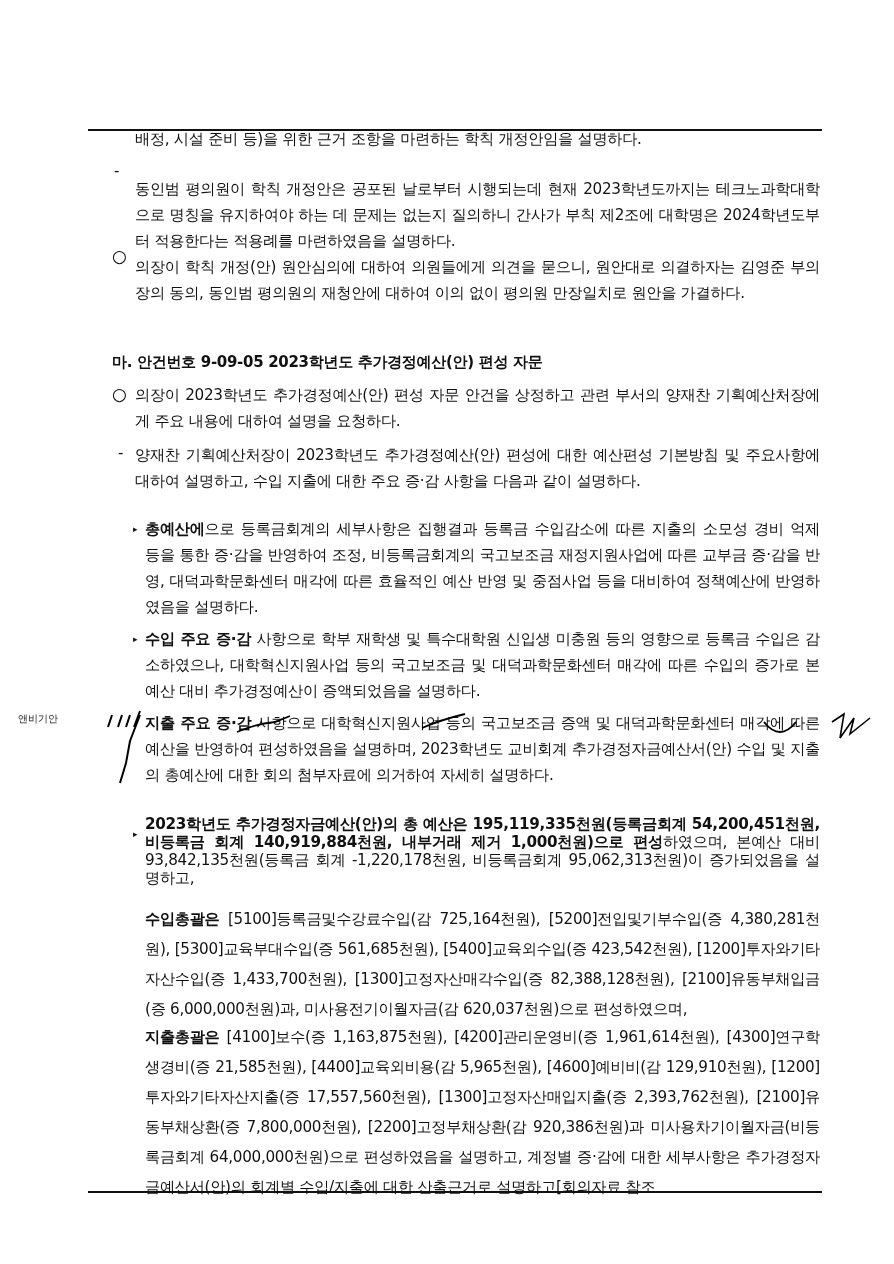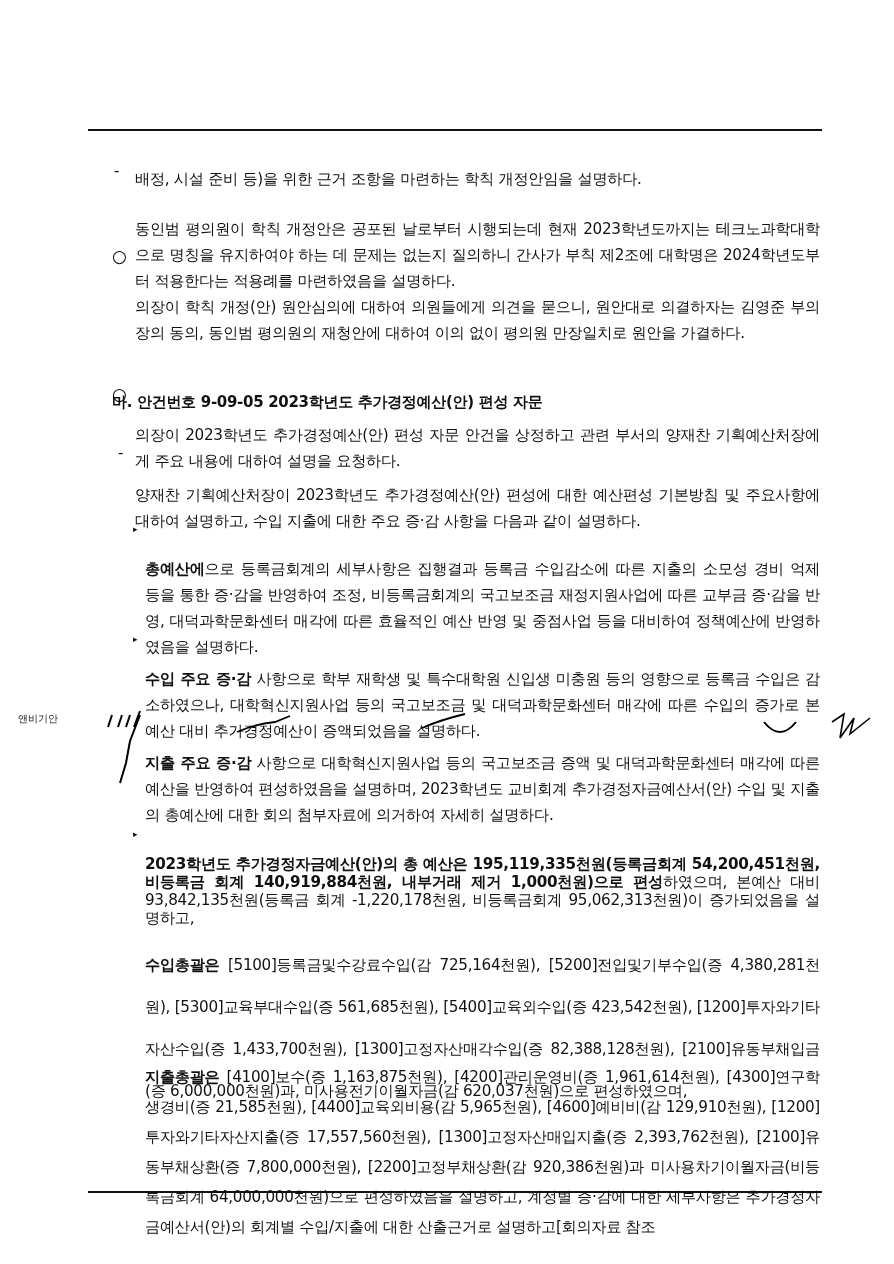--- a/index.html
+++ b/index.html
@@ -3,21 +3,21 @@
 <meta charset="utf-8">
 <style>
   html, body { margin: 0; padding: 0; background: #ffffff; }
   body {
     width: 894px; height: 1264px; position: relative; overflow: hidden;
     font-family: "DejaVu Sans", "Liberation Sans", sans-serif;
     color: #111111;
   }
   .rule-top { position: absolute; left: 88px; top: 129px; width: 734px; height: 2px; background: #111; }
   .rule-bottom { position: absolute; left: 88px; top: 1191px; width: 734px; height: 2px; background: #111; }
-  .para { position: absolute; font-size: 15.2px; line-height: 26px; letter-spacing: -0.3px; text-align: justify; margin-top: 40px; }
+  .para { position: absolute; font-size: 15.2px; line-height: 26px; letter-spacing: -0.3px; text-align: justify; }
   .bold { font-weight: bold; }
   .marker { position: absolute; font-size: 15px; }
   .arrow { font-size: 9px; position: absolute; }
   .hw { position: absolute; }
 </style>
 </head>
 <body>
 
 <div class="rule-top"></div>
 
@@ -41,21 +41,21 @@
 <div class="para" style="left:145px; top:516px; width:675px;"><span class="bold">총예산에</span><span>으로 등록금회계의 세부사항은 집행결과 등록금 수입감소에 따른 지출의 소모성 경비 억제 등을 통한 증·감을 반영하여 조정, 비등록금회계의 국고보조금 재정지원사업에 따른 교부금 증·감을 반영, 대덕과학문화센터 매각에 따른 효율적인 예산 반영 및 중점사업 등을 대비하여 정책예산에 반영하였음을 설명하다.</span></div>
 
 <span class="arrow" style="left:133px; top:634px;">▸</span>
 <div class="para" style="left:145px; top:626px; width:675px;"><span class="bold">수입 주요 증·감</span><span> 사항으로 학부 재학생 및 특수대학원 신입생 미충원 등의 영향으로 등록금 수입은 감소하였으나, 대학혁신지원사업 등의 국고보조금 및 대덕과학문화센터 매각에 따른 수입의 증가로 본예산 대비 추가경정예산이 증액되었음을 설명하다.</span></div>
 
 <div class="para" style="left:145px; top:710px; width:675px;"><span class="bold">지출 주요 증·감</span><span> 사항으로 대학혁신지원사업 등의 국고보조금 증액 및 대덕과학문화센터 매각에 따른 예산을 반영하여 편성하였음을 설명하며, 2023학년도 교비회계 추가경정자금예산서(안) 수입 및 지출의 총예산에 대한 회의 첨부자료에 의거하여 자세히 설명하다.</span></div>
 
 <span class="arrow" style="left:133px; top:829px;">▸</span>
 <div class="para" style="left:145px; top:815px; width:675px; line-height:18px;"><span class="bold">2023학년도 추가경정자금예산(안)의 총 예산은 195,119,335천원(등록금회계 54,200,451천원, 비등록금 회계 140,919,884천원, 내부거래 제거 1,000천원)으로 편성</span><span>하였으며, 본예산 대비 93,842,135천원(등록금 회계 -1,220,178천원, 비등록금회계 95,062,313천원)이 증가되었음을 설명하고,</span></div>
 
-<div class="para" style="left:145px; top:904px; width:675px; line-height:42px;"><span class="bold">수입총괄은</span><span> [5100]등록금및수강료수입(감 725,164천원), [5200]전입및기부수입(증 4,380,281천원), [5300]교육부대수입(증 561,685천원), [5400]교육외수입(증 423,542천원), [1200]투자와기타자산수입(증 1,433,700천원), [1300]고정자산매각수입(증 82,388,128천원), [2100]유동부채입금(증 6,000,000천원)과, 미사용전기이월자금(감 620,037천원)으로 편성하였으며,</span></div>
+<div class="para" style="left:145px; top:904px; width:675px; line-height:30px;"><span class="bold">수입총괄은</span><span> [5100]등록금및수강료수입(감 725,164천원), [5200]전입및기부수입(증 4,380,281천원), [5300]교육부대수입(증 561,685천원), [5400]교육외수입(증 423,542천원), [1200]투자와기타자산수입(증 1,433,700천원), [1300]고정자산매각수입(증 82,388,128천원), [2100]유동부채입금(증 6,000,000천원)과, 미사용전기이월자금(감 620,037천원)으로 편성하였으며,</span></div>
 
 <div class="para" style="left:145px; top:1022px; width:675px; line-height:30px;"><span class="bold">지출총괄은</span><span> [4100]보수(증 1,163,875천원), [4200]관리운영비(증 1,961,614천원), [4300]연구학생경비(증 21,585천원), [4400]교육외비용(감 5,965천원), [4600]예비비(감 129,910천원), [1200]투자와기타자산지출(증 17,557,560천원), [1300]고정자산매입지출(증 2,393,762천원), [2100]유동부채상환(증 7,800,000천원), [2200]고정부채상환(감 920,386천원)과 미사용차기이월자금(비등록금회계 64,000,000천원)으로 편성하였음을 설명하고, 계정별 증·감에 대한 세부사항은 추가경정자금예산서(안)의 회계별 수입/지출에 대한 산출근거로 설명하고[회의자료 참조</span></div>
 
 <div class="rule-bottom"></div>
 
 <span class="hw" style="left:18px; top:712px; font-size:10px; color:#222;">앤비기안</span>
 <svg class="hw" style="left:100px; top:705px;" width="60" height="80">
   <path d="M8 22 L12 10 M18 22 L22 10 M26 22 L30 10 M34 22 L40 6 M40 10 L30 36 M30 36 L26 58 L20 78" stroke="#000" stroke-width="2" fill="none"></path>
 </svg>
 <svg class="hw" style="left:235px; top:712px;" width="60" height="30">

